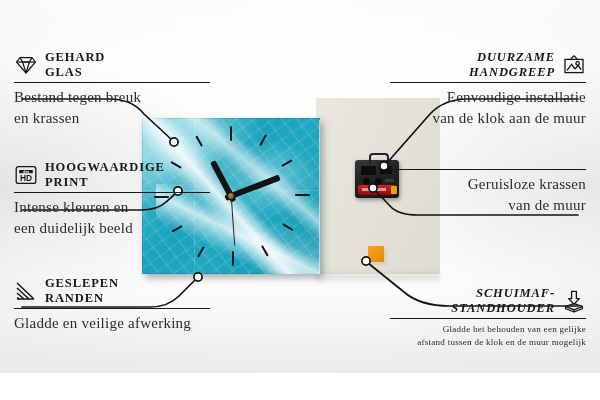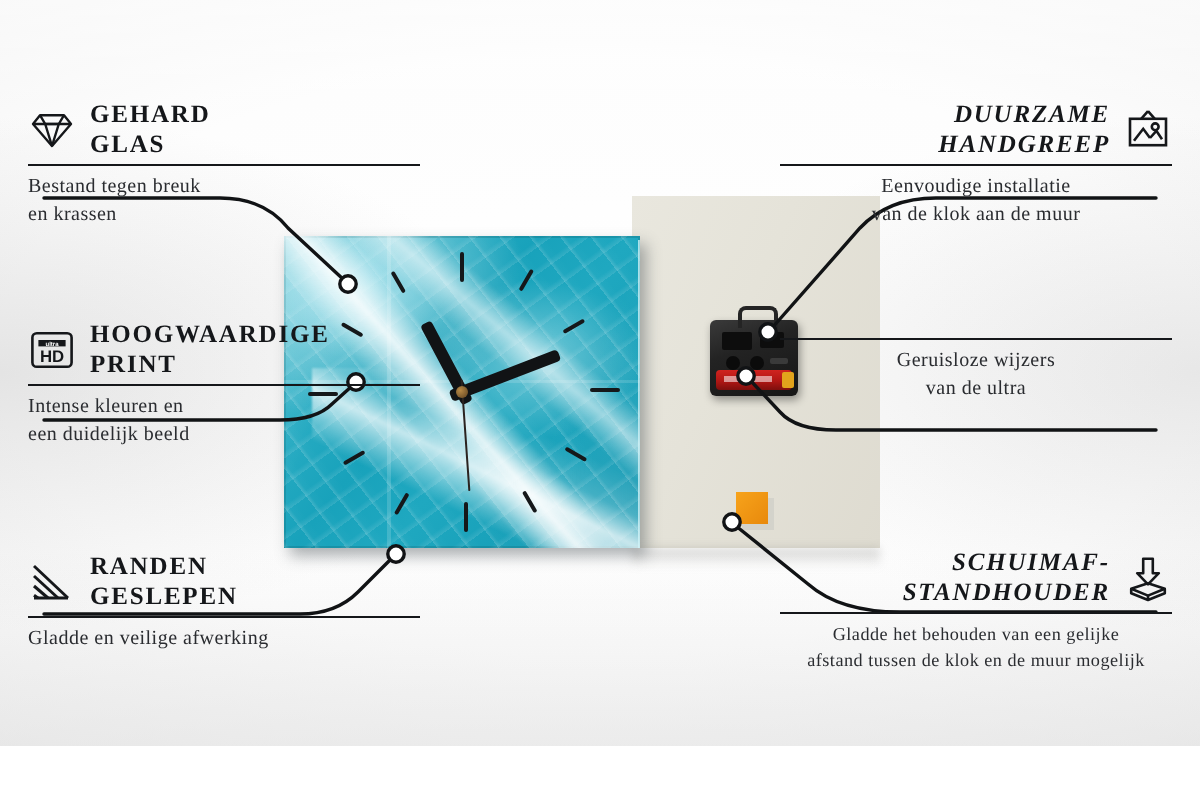--- a/index.html
+++ b/index.html
@@ -108,31 +108,31 @@
   .feat{position:absolute;width:196px;}
   .feat .head{display:flex;align-items:center;gap:7px;}
   .feat.right .head{flex-direction:row-reverse;font-style:italic;}
   .feat .ttl{
     font-family:"Liberation Serif", serif;font-weight:700;font-size:12.5px;letter-spacing:.9px;
     color:#15171a;line-height:1.16;text-transform:uppercase;
   }
   .feat.right .ttl{text-align:right;}
   .rule{height:1.4px;background:#15171a;margin:3px 0 4px;width:100%;}
   .feat .sub{
-    font-family:"Liberation Serif", serif;font-size:10px;color:#2a2c30;line-height:1.35;letter-spacing:.25px;
-  }
-  .feat.right .sub{text-align:center;}
+    font-family:"Liberation Serif", serif;font-size:15px;color:#2a2c30;line-height:1.35;letter-spacing:.25px;
+  }
+  .feat.right .sub{text-align:right;}
   .ico{width:24px;height:24px;flex:0 0 24px;display:block;}
 
   .f-pos-1{left:14px;top:50px;}
   .f-pos-2{left:14px;top:160px;}
   .f-pos-3{left:14px;top:276px;}
   .f-pos-4{left:390px;top:50px;}
   .f-pos-5{left:390px;top:166px;}
-  .f-pos-6{left:390px;top:274px;}
+  .f-pos-6{left:390px;top:286px;}
   .f-pos-6{width:196px;}
   .f-pos-6 .sub{font-size:9.1px;}
 </style>
 </head>
 <body>
 
 <div class="stage">
   <div class="vignette"></div>
 
   <div class="scene">
@@ -254,22 +254,22 @@
       <svg class="ico" viewBox="0 0 24 24">
         <g stroke="#15171a" stroke-width="1.5" stroke-linecap="butt">
           <path d="M3 4 L20 20"></path>
             <path d="M3 9 L15 20"></path>
             <path d="M3 14 L10 20"></path>
             <path d="M3 18.6 L5 20"></path>
           <path d="M3 20 H20" stroke-width="1.5"></path>
         </g>
       </svg>
       <div class="ttl">
+        <div>GESLEPEN</div>
         <div>RANDEN</div>
-        <div>GESLEPEN</div>
       </div>
     </div>
     <div class="rule"></div>
     <div class="sub">
       <div>Gladde en veilige afwerking</div>
     </div>
   </div>
 
   <div class="feat right f-pos-4">
     <div class="head">
@@ -290,22 +290,22 @@
     <div class="rule"></div>
     <div class="sub">
       <div>Eenvoudige installatie</div>
       <div>van de klok aan de muur</div>
     </div>
   </div>
 
   <div class="feat right f-pos-5">
     <div class="rule"></div>
     <div class="sub">
-      <div>Geruisloze wijzers</div>
-      <div>van de ultra</div>
+      <div>Geruisloze krassen</div>
+      <div>van de muur</div>
     </div>
   </div>
 
   <div class="feat right f-pos-6">
     <div class="head">
       <svg class="ico" viewBox="0 0 24 24">
         <g fill="none" stroke="#15171a" stroke-width="1.3" stroke-linejoin="round">
           <path d="M9.6 2.4 h4.8 v7.2 h3 L12 15.2 L6.6 9.6 h3 Z"></path>
           <path d="M12 14.6 L20.4 17.4 L12 20.8 L3.6 17.4 Z"></path>
           <path d="M3.6 17.4 v2.2 L12 23 v-2.2 M20.4 17.4 v2.2 L12 23"></path>

